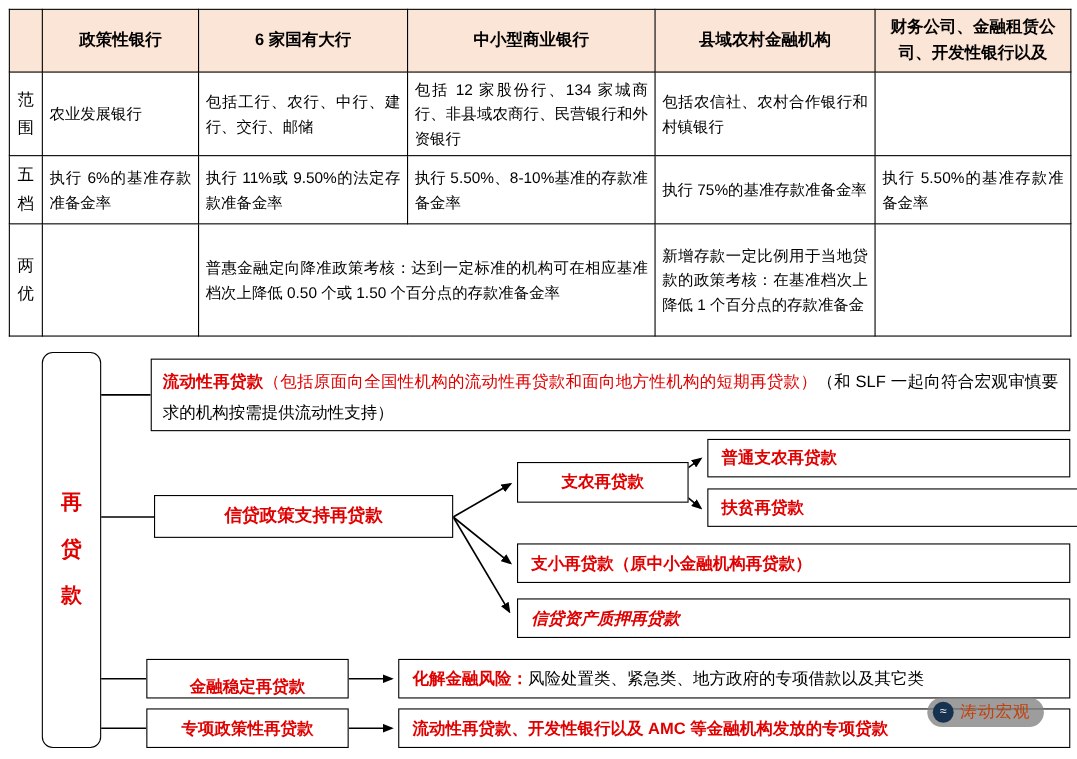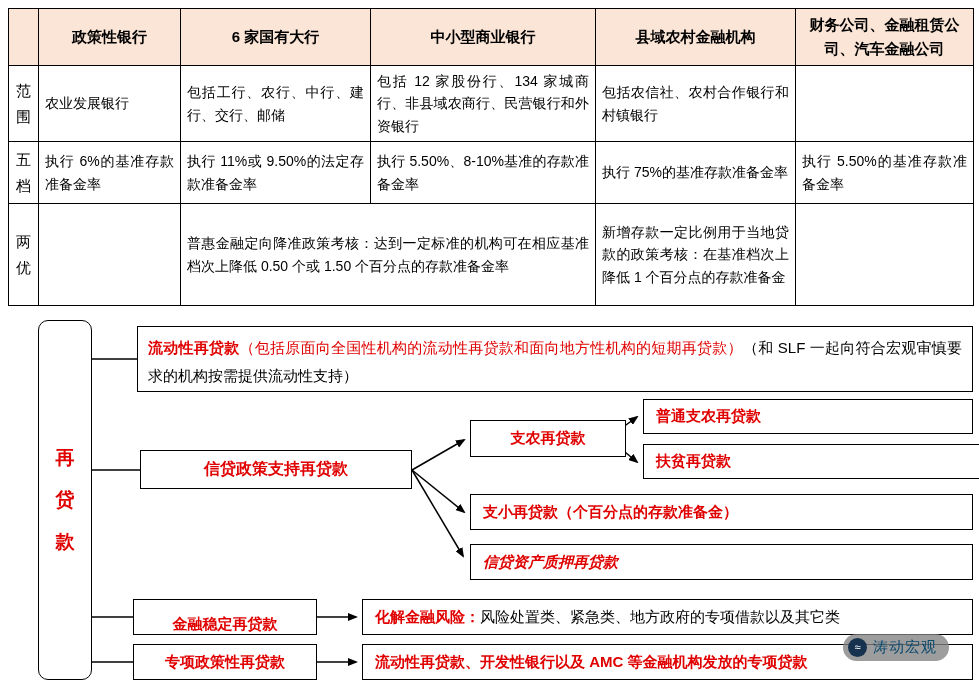--- a/index.html
+++ b/index.html
@@ -73,21 +73,21 @@
     border-radius:14px;
     background:rgba(130,130,130,0.78);
     display:flex; align-items:center; gap:6px;
   }
   .watermark .logo {
     width:19px; height:19px; border-radius:50%;
     background:#16324f; color:#fff;
     display:flex; align-items:center; justify-content:center;
     font-size:11px; line-height:1;
   }
-  .watermark .wm-text { color:#0c4a6e; font-size:15px; letter-spacing:1px; }
+  .watermark .wm-text { color:#c2410c; font-size:15px; letter-spacing:1px; }
 </style>
 </head>
 <body>
 
 <div class="page">
 
   <table class="rrr">
     <colgroup>
       <col style="width:30px">
         <col style="width:142px">
@@ -96,21 +96,21 @@
         <col style="width:200px">
         <col style="width:178px">
     </colgroup>
     <thead>
       <tr>
         <th></th>
         <th>政策性银行</th>
         <th>6 家国有大行</th>
         <th>中小型商业银行</th>
         <th>县域农村金融机构</th>
-        <th>财务公司、金融租赁公司、汽车金融公司</th>
+        <th>财务公司、金融租赁公司、开发性银行以及</th>
       </tr>
     </thead>
     <tbody>
       <tr class="r-scope">
         <td class="rowlabel">
             <div class="vert">范围</div>
           </td>
         <td>农业发展银行</td>
         <td>包括工行、农行、中行、建行、交行、邮储</td>
         <td>包括 12 家股份行、134 家城商行、非县域农商行、民营银行和外资银行</td>
@@ -180,21 +180,21 @@
 
   <div class="dbox leftpad" style="left:643px; top:399px; width:330px; height:35px;">
     <span>普通支农再贷款</span>
   </div>
 
   <div class="dbox leftpad" style="left:643px; top:444px; width:352px; height:35px;">
     <span>扶贫再贷款</span>
   </div>
 
   <div class="dbox leftpad" style="left:470px; top:494px; width:503px; height:36px;">
-    <span>支小再贷款（个百分点的存款准备金）</span>
+    <span>支小再贷款（原中小金融机构再贷款）</span>
   </div>
 
   <div class="dbox leftpad" style="left:470px; top:544px; width:503px; height:36px;font-style:italic;">
     <span>信贷资产质押再贷款</span>
   </div>
 
   <div class="dbox center" style="left:133px; top:599px; width:184px; height:36px;align-items:flex-end;">
     <span>金融稳定再贷款</span>
   </div>
 

